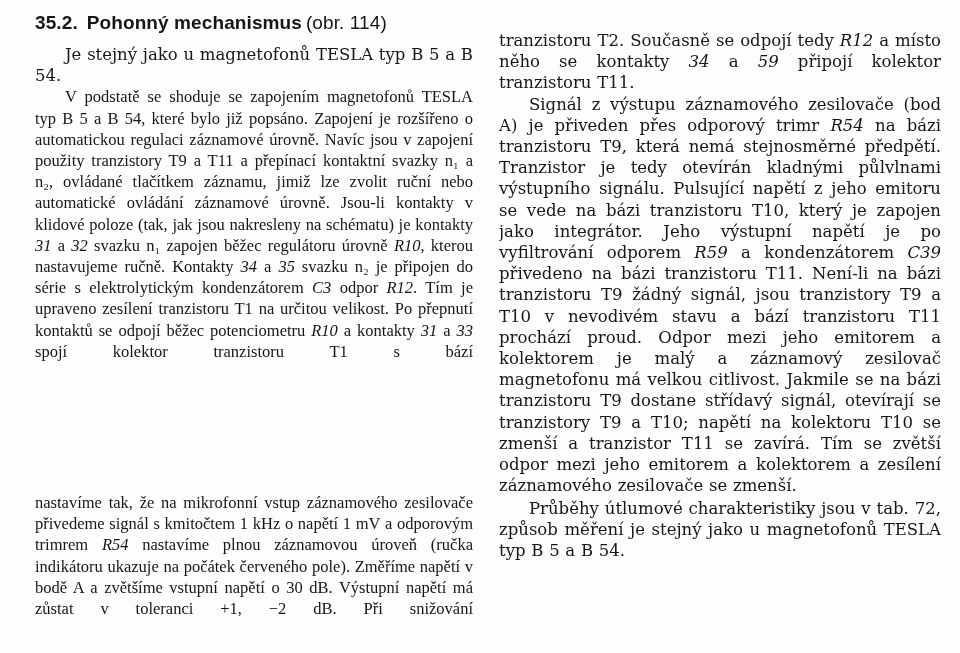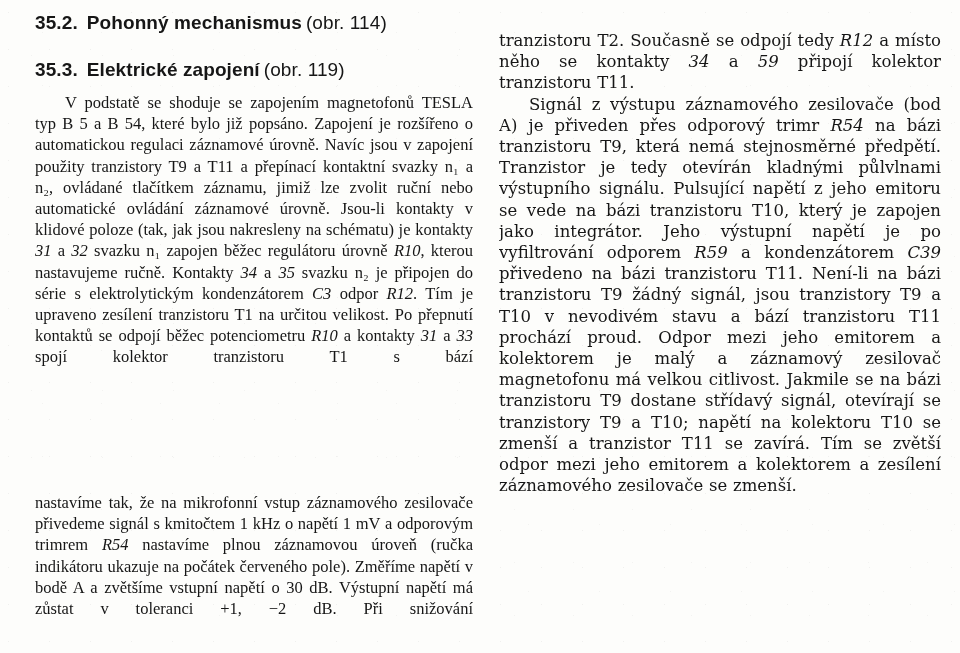--- a/index.html
+++ b/index.html
@@ -63,32 +63,31 @@
 </head>
 <body>
 
 <div class="page">
 
   <div class="col col-left">
     <div class="top-block">
       <h2 class="heading heading-1">
         <span class="h-num">35.2.</span><span class="h-title">Pohonný mechanismus</span><span class="h-ref">(obr. 114)</span>
       </h2>
-      <h2 class="heading heading-2">
-        <span class="h-num">35.3.</span><span class="h-title">Elektrické zapojení</span><span class="h-ref">(obr. 119)</span>
-      </h2>
+      <p class="para indent"><span>Je stejný jako u magnetofonů TESLA typ B 5 a B 54.</span></p>
       <p class="para indent cont-justify"><span>V podstatě se shoduje se zapojením magnetofonů TESLA typ B 5 a B 54, které bylo již popsáno. Zapojení je rozšířeno o automatickou regulaci záznamové úrovně. Navíc jsou v zapojení použity tranzistory T9 a T11 a přepínací kontaktní svazky n₁ a n₂, ovládané tlačítkem záznamu, jimiž lze zvolit ruční nebo automatické ovládání záznamové úrovně. Jsou-li kontakty v klidové poloze (tak, jak jsou nakresleny na schématu) je kontakty </span><span class="ital">31</span><span> a </span><span class="ital">32</span><span> svazku n₁ zapojen běžec regulátoru úrovně </span><span class="ital">R10</span><span>, kterou nastavujeme ručně. Kontakty </span><span class="ital">34</span><span> a </span><span class="ital">35</span><span> svazku n₂ je připojen do série s elektrolytickým kondenzátorem </span><span class="ital">C3</span><span> odpor </span><span class="ital">R12</span><span>. Tím je upraveno zesílení tranzistoru T1 na určitou velikost. Po přepnutí kontaktů se odpojí běžec potenciometru </span><span class="ital">R10</span><span> a kontakty </span><span class="ital">31</span><span> a </span><span class="ital">33</span><span> spojí kolektor tranzistoru T1 s bází</span></p>
     </div>
     <div class="bottom-block">
       <p class="para cont-justify"><span>nastavíme tak, že na mikrofonní vstup záznamového zesilovače přivedeme signál s kmitočtem 1 kHz o napětí 1 mV a odporovým trimrem </span><span class="ital">R54</span><span> nastavíme plnou záznamovou úroveň (ručka indikátoru ukazuje na počátek červeného pole). Změříme napětí v bodě A a zvětšíme vstupní napětí o 30 dB. Výstupní napětí má zůstat v toleranci +1, −2 dB. Při snižování</span></p>
     </div>
   </div>
 
   <div class="col col-right">
     <div class="top-block">
       <p class="para"><span>tranzistoru T2. Současně se odpojí tedy </span><span class="ital">R12</span><span> a místo něho se kontakty </span><span class="ital">34</span><span> a </span><span class="ital">59</span><span> připojí kolektor tranzistoru T11.</span></p>
       <p class="para indent"><span>Signál z výstupu záznamového zesilovače (bod A) je přiveden přes odporový trimr </span><span class="ital">R54</span><span> na bázi tranzistoru T9, která nemá stejnosměrné předpětí. Tranzistor je tedy otevírán kladnými půlvlnami výstupního signálu. Pulsující napětí z jeho emitoru se vede na bázi tranzistoru T10, který je zapojen jako integrátor. Jeho výstupní napětí je po vyfiltrování odporem </span><span class="ital">R59</span><span> a kondenzátorem </span><span class="ital">C39</span><span> přivedeno na bázi tranzistoru T11. Není-li na bázi tranzistoru T9 žádný signál, jsou tranzistory T9 a T10 v nevodivém stavu a bází tranzistoru T11 prochází proud. Odpor mezi jeho emitorem a kolektorem je malý a záznamový zesilovač magnetofonu má velkou citlivost. Jakmile se na bázi tranzistoru T9 dostane střídavý signál, otevírají se tranzistory T9 a T10; napětí na kolektoru T10 se zmenší a tranzistor T11 se zavírá. Tím se zvětší odpor mezi jeho emitorem a kolektorem a zesílení záznamového zesilovače se zmenší.</span></p>
     </div>
     <div class="bottom-block">
+      <p class="para indent"><span>Průběhy útlumové charakteristiky jsou v tab. 72, způsob měření je stejný jako u magnetofonů TESLA typ B 5 a B 54.</span></p>
     </div>
   </div>
 
 </div>
 
 </body></html>

